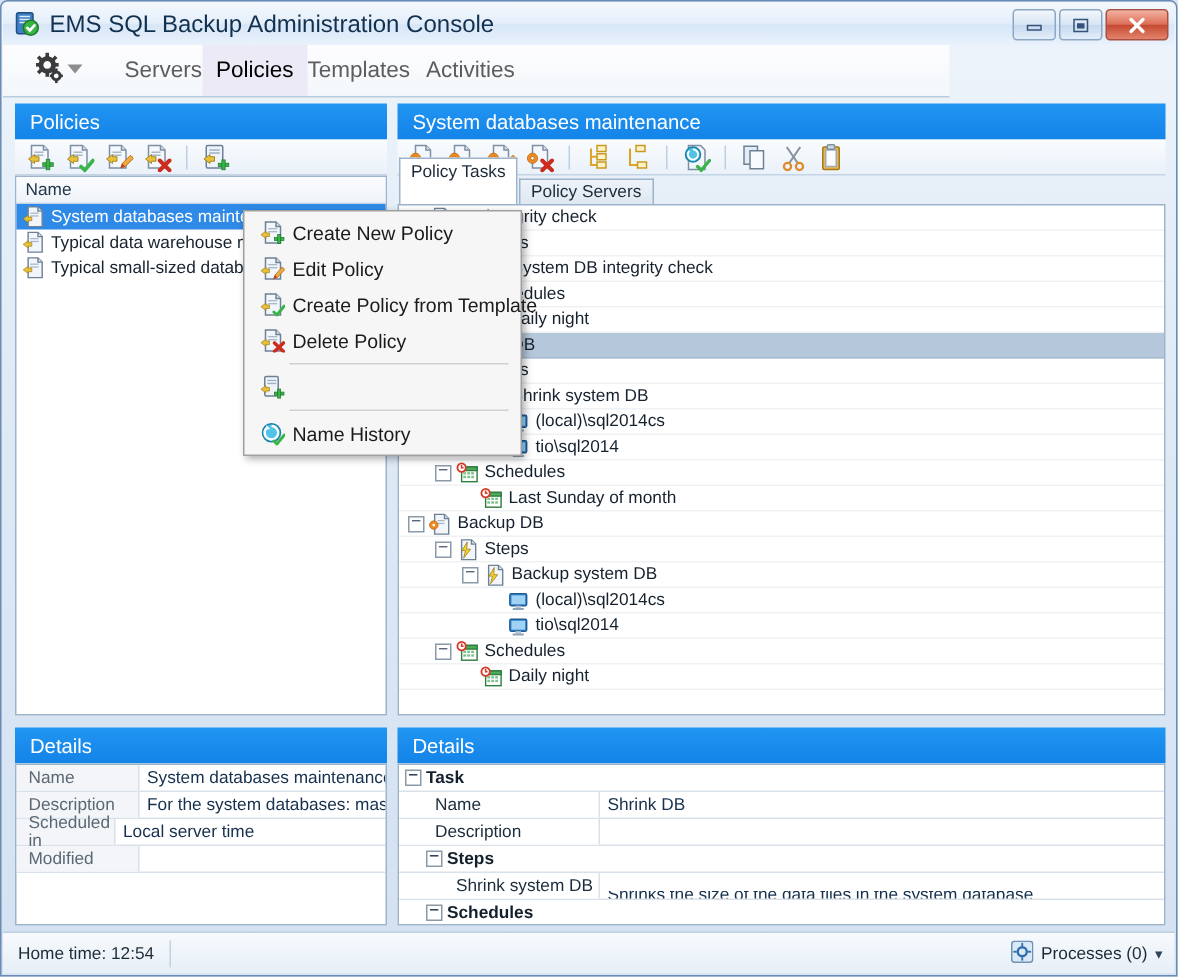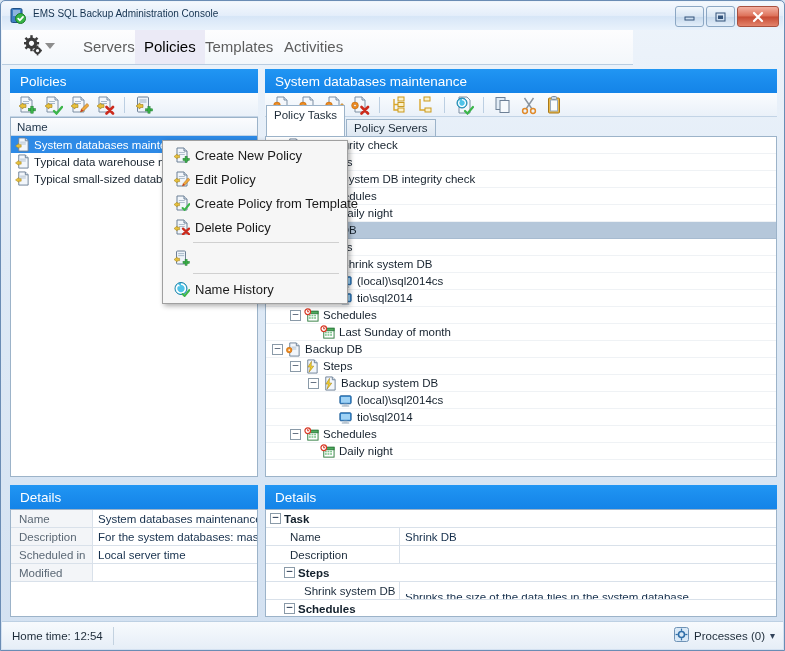--- a/index.html
+++ b/index.html
@@ -21,21 +21,21 @@
   .titlebar{
     position:absolute;left:1px;top:1px;width:781px;height:28px;
     border-radius:4px 4px 0 0;
     background:linear-gradient(to bottom,#f4f8fd 0%,#e4eefa 48%,#d7e6f7 52%,#e9f2fc 100%);
   }
   .app-icon{
     position:absolute;left:7px;top:5px;width:18px;height:18px;
   }
   .title-text{
     position:absolute;left:31px;top:6px;
-    font-size:10px;color:#12314f;
+    font-size:16px;color:#12314f;
     white-space:nowrap;
   }
   .winbtns{position:absolute;right:4px;top:4px;display:flex;gap:2px;}
   .wbtn{
     width:27px;height:19px;border:1px solid #8ba7c4;border-radius:3px;
     background:linear-gradient(to bottom,#f2f7fc,#d7e5f3 50%,#c5d8ec 51%,#e3eefa);
     display:flex;align-items:center;justify-content:center;
   }
   .wbtn.close{
     width:40px;
@@ -338,21 +338,21 @@
     <div id="policy-detail-rows">
         <div class="drow">
           <div class="dlabel shaded" style="width:82px;">Name</div>
           <div class="dval" style="width:164px;">System databases maintenance</div>
         </div>
         <div class="drow">
           <div class="dlabel shaded" style="width:82px;">Description</div>
           <div class="dval" style="width:164px;">For the system databases: master, mode</div>
         </div>
         <div class="drow">
-          <div class="dlabel shaded" style="width:82px;">Scheduled in</div>
+          <div class="dlabel shaded" style="width:66px;">Scheduled in</div>
           <div class="dval" style="width:164px;">Local server time</div>
         </div>
         <div class="drow">
           <div class="dlabel shaded" style="width:82px;">Modified</div>
           <div class="dval" style="width:164px;margin-top:20px;">10.06.2015 12:53</div>
         </div>
       </div>
   </div>
 
   <div class="panel-head" style="left:264px;top:68px;width:512px;">

